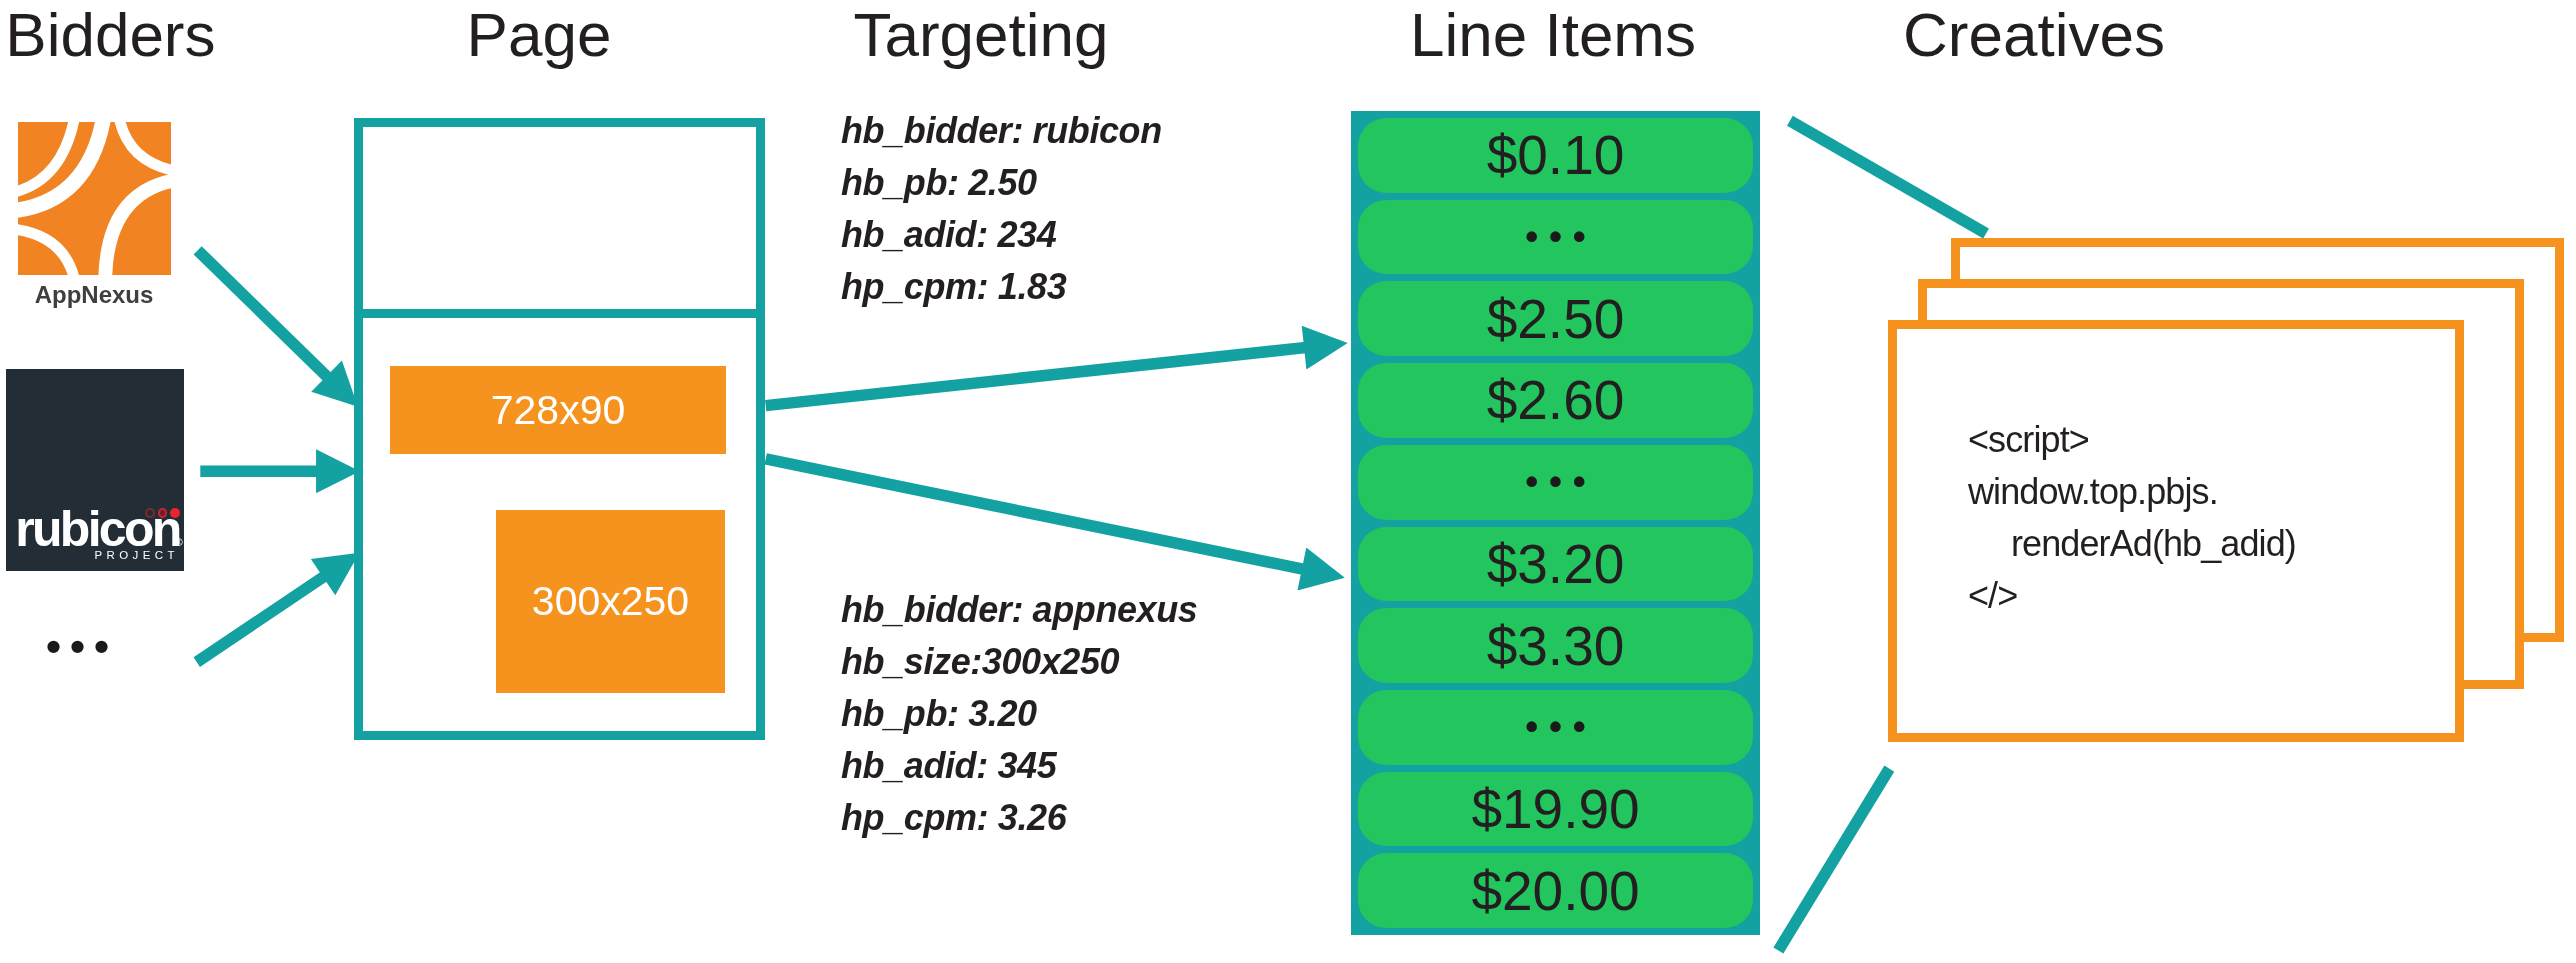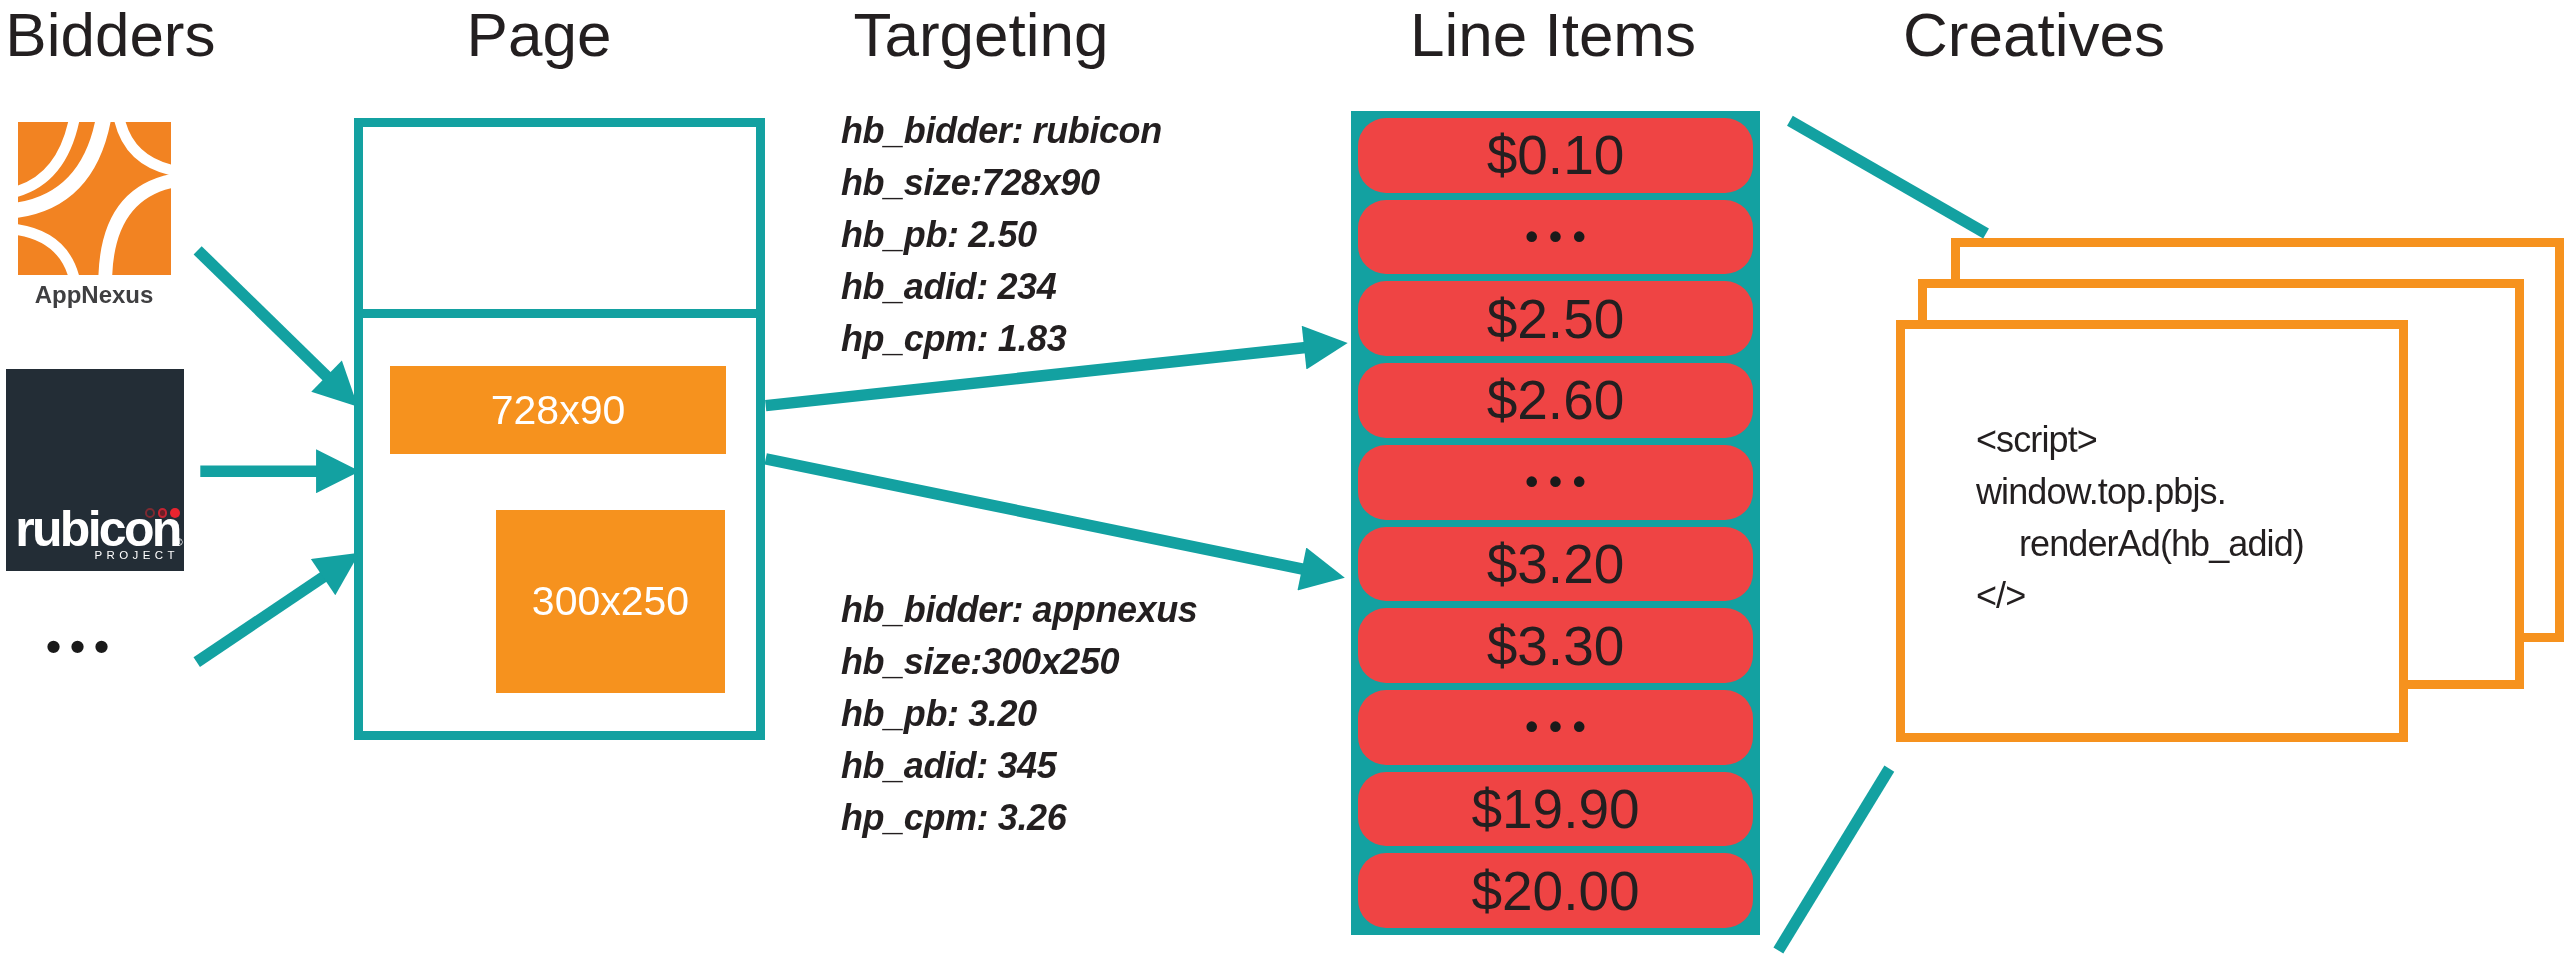--- a/index.html
+++ b/index.html
@@ -110,37 +110,37 @@
 
   
   .line-items-table {
     position: absolute; left: 1351px; top: 111px;
     width: 409px; height: 824px;
     background: var(--teal);
     padding: 7px;
     display: flex; flex-direction: column; gap: 7px;
   }
   .li-row {
-    flex: 1; background: #ef4444;
+    flex: 1; background: #22c55e;
     display: flex; align-items: center; justify-content: center;
     font-size: 55px; color: var(--ink); white-space: nowrap; border-radius: 28px;
   }
   .li-row.dots {
     font-size: 37px; font-weight: bold; letter-spacing: 10.7px;
     padding-left: 10.7px; color: #1a1a1a;
   }
 
   
   .creative-card {
     position: absolute; background: #ffffff;
     border: 9px solid var(--orange);
   }
   .card-back   { left: 1951px; top: 238px; width: 613px; height: 404px; }
   .card-middle { left: 1918px; top: 279px; width: 606px; height: 410px; }
-  .card-front  { left: 1888px; top: 320px; width: 512px; height: 422px; margin-left: 8px; }
+  .card-front  { left: 1888px; top: 320px; width: 576px; height: 422px; }
   .script-block {
     position: absolute; left: 71px; top: 85px;
     font-size: 36px; letter-spacing: -0.9px;
     color: var(--ink); white-space: nowrap;
   }
   .script-block .code-line { height: 52px; line-height: 52px; }
   .script-block .code-line:nth-child(3) { padding-left: 43px; }
 
   
   .connectors {
@@ -189,21 +189,20 @@
   <div class="page-divider"></div>
   <div class="ad-slot slot-728">
     <span>728x90</span>
   </div>
   <div class="ad-slot slot-300">
     <span>300x250</span>
   </div>
 
   <div class="kv-block kv-rubicon">
       <div class="kv-line">hb_bidder: rubicon</div>
-      <div class="kv-line">hb_size:728x90</div>
       <div class="kv-line">hb_pb: 2.50</div>
       <div class="kv-line">hb_adid: 234</div>
       <div class="kv-line">hp_cpm: 1.83</div>
     </div>
   <div class="kv-block kv-appnexus">
       <div class="kv-line">hb_bidder: appnexus</div>
       <div class="kv-line">hb_size:300x250</div>
       <div class="kv-line">hb_pb: 3.20</div>
       <div class="kv-line">hb_adid: 345</div>
       <div class="kv-line">hp_cpm: 3.26</div>

